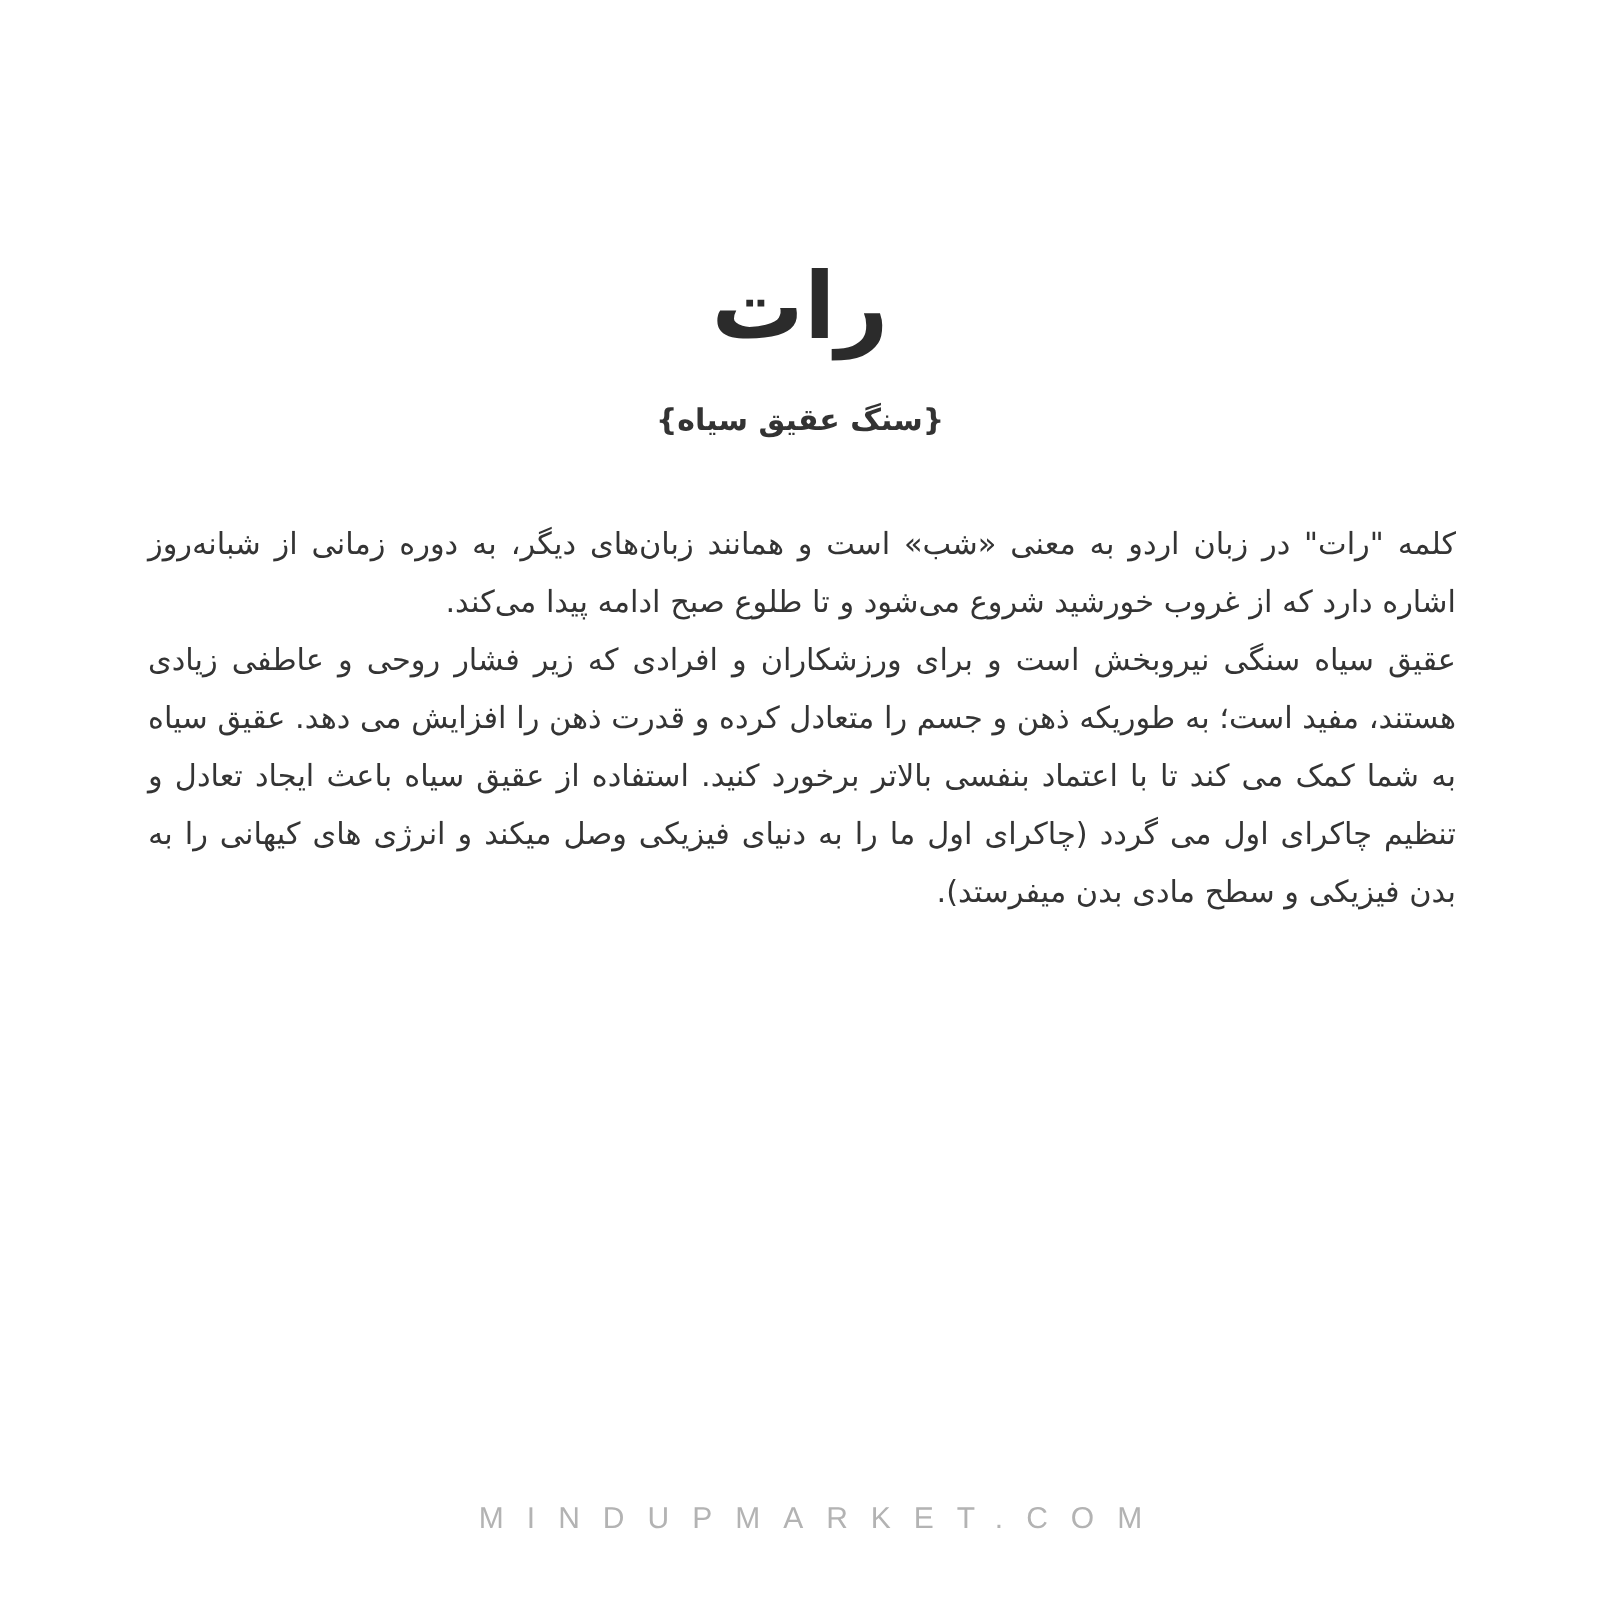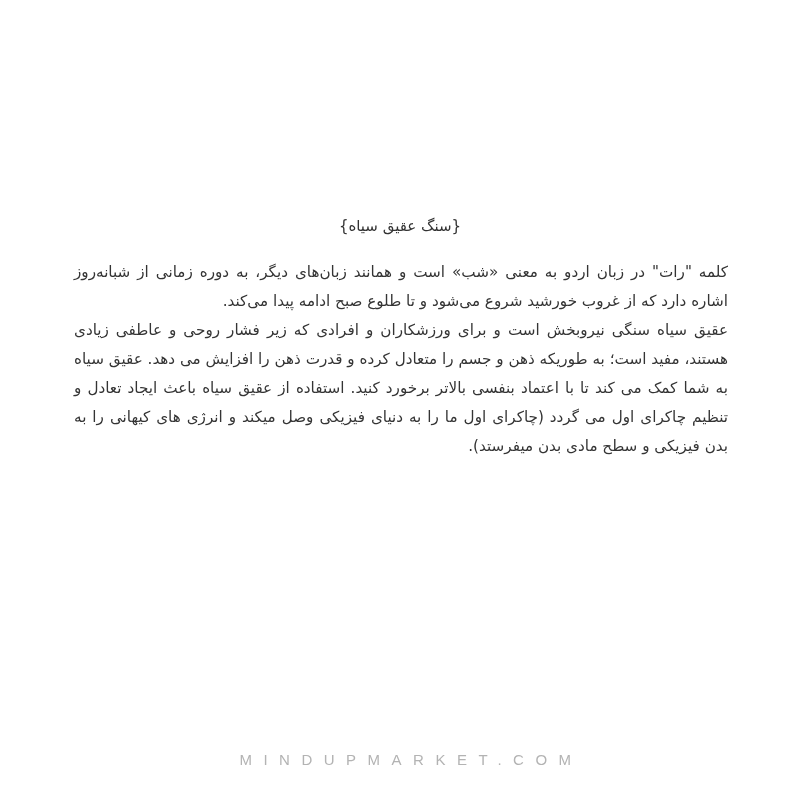--- a/index.html
+++ b/index.html
@@ -30,26 +30,27 @@
     direction: rtl;
     font-size: 46px;
     font-weight: bold;
     color: #2b2b2b;
     line-height: 70px;
   }
   .subtitle {
     position: absolute;
     left: 0;
     width: 800px;
-    top: 214px;
+    top: 198px;
     text-align: center;
     direction: rtl;
     font-size: 15px;
     color: #333333;
     line-height: 24px;
+    font-weight: bold;
   }
   .body {
     position: absolute;
     left: 74px;
     width: 654px;
     top: 258px;
     direction: rtl;
     text-align: justify;
     text-align-last: right;
     font-size: 15.2px;
@@ -71,19 +72,20 @@
     letter-spacing: 11.5px;
     color: #b3b3b3;
     line-height: 24px;
     padding-left: 11px;
   }
 </style>
 </head>
 <body>
 
 <div class="page">
+  <div class="title">رات</div>
   <div class="subtitle">{سنگ عقیق سیاه}</div>
   <div class="body">
     <p>کلمه "رات" در زبان اردو به معنی «شب» است و همانند زبان‌های دیگر، به دوره زمانی از شبانه‌روز اشاره دارد که از غروب خورشید شروع می‌شود و تا طلوع صبح ادامه پیدا می‌کند.</p>
     <p>عقیق سیاه سنگی نیروبخش است و برای ورزشکاران و افرادی که زیر فشار روحی و عاطفی زیادی هستند، مفید است؛ به طوریکه ذهن و جسم را متعادل کرده و قدرت ذهن را افزایش می دهد. عقیق سیاه به شما کمک می کند تا با اعتماد بنفسی بالاتر برخورد کنید. استفاده از عقیق سیاه باعث ایجاد تعادل و تنظیم چاکرای اول می گردد (چاکرای اول ما را به دنیای فیزیکی وصل میکند و انرژی های کیهانی را به بدن فیزیکی و سطح مادی بدن میفرستد).</p>
   </div>
   <div class="footer">MINDUPMARKET.COM</div>
 </div>
 
 </body></html>

